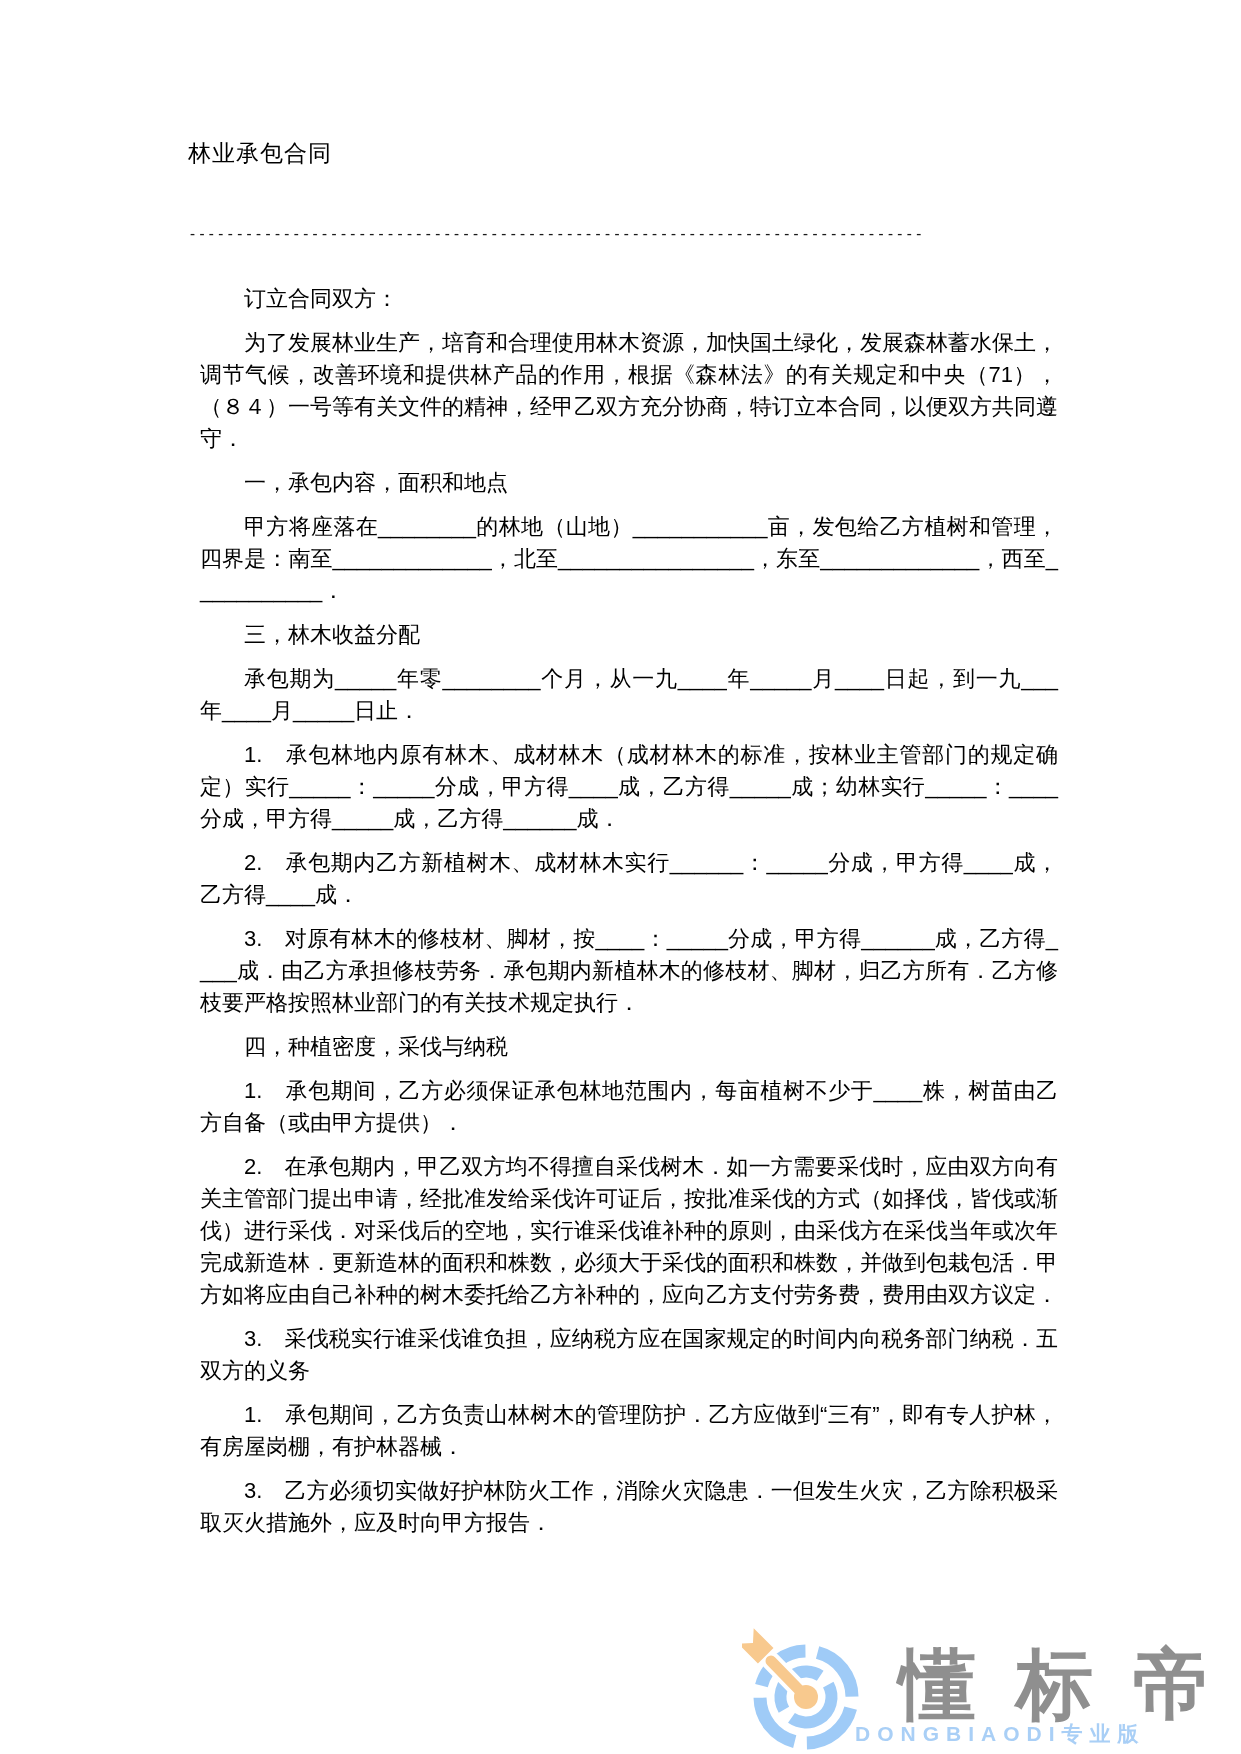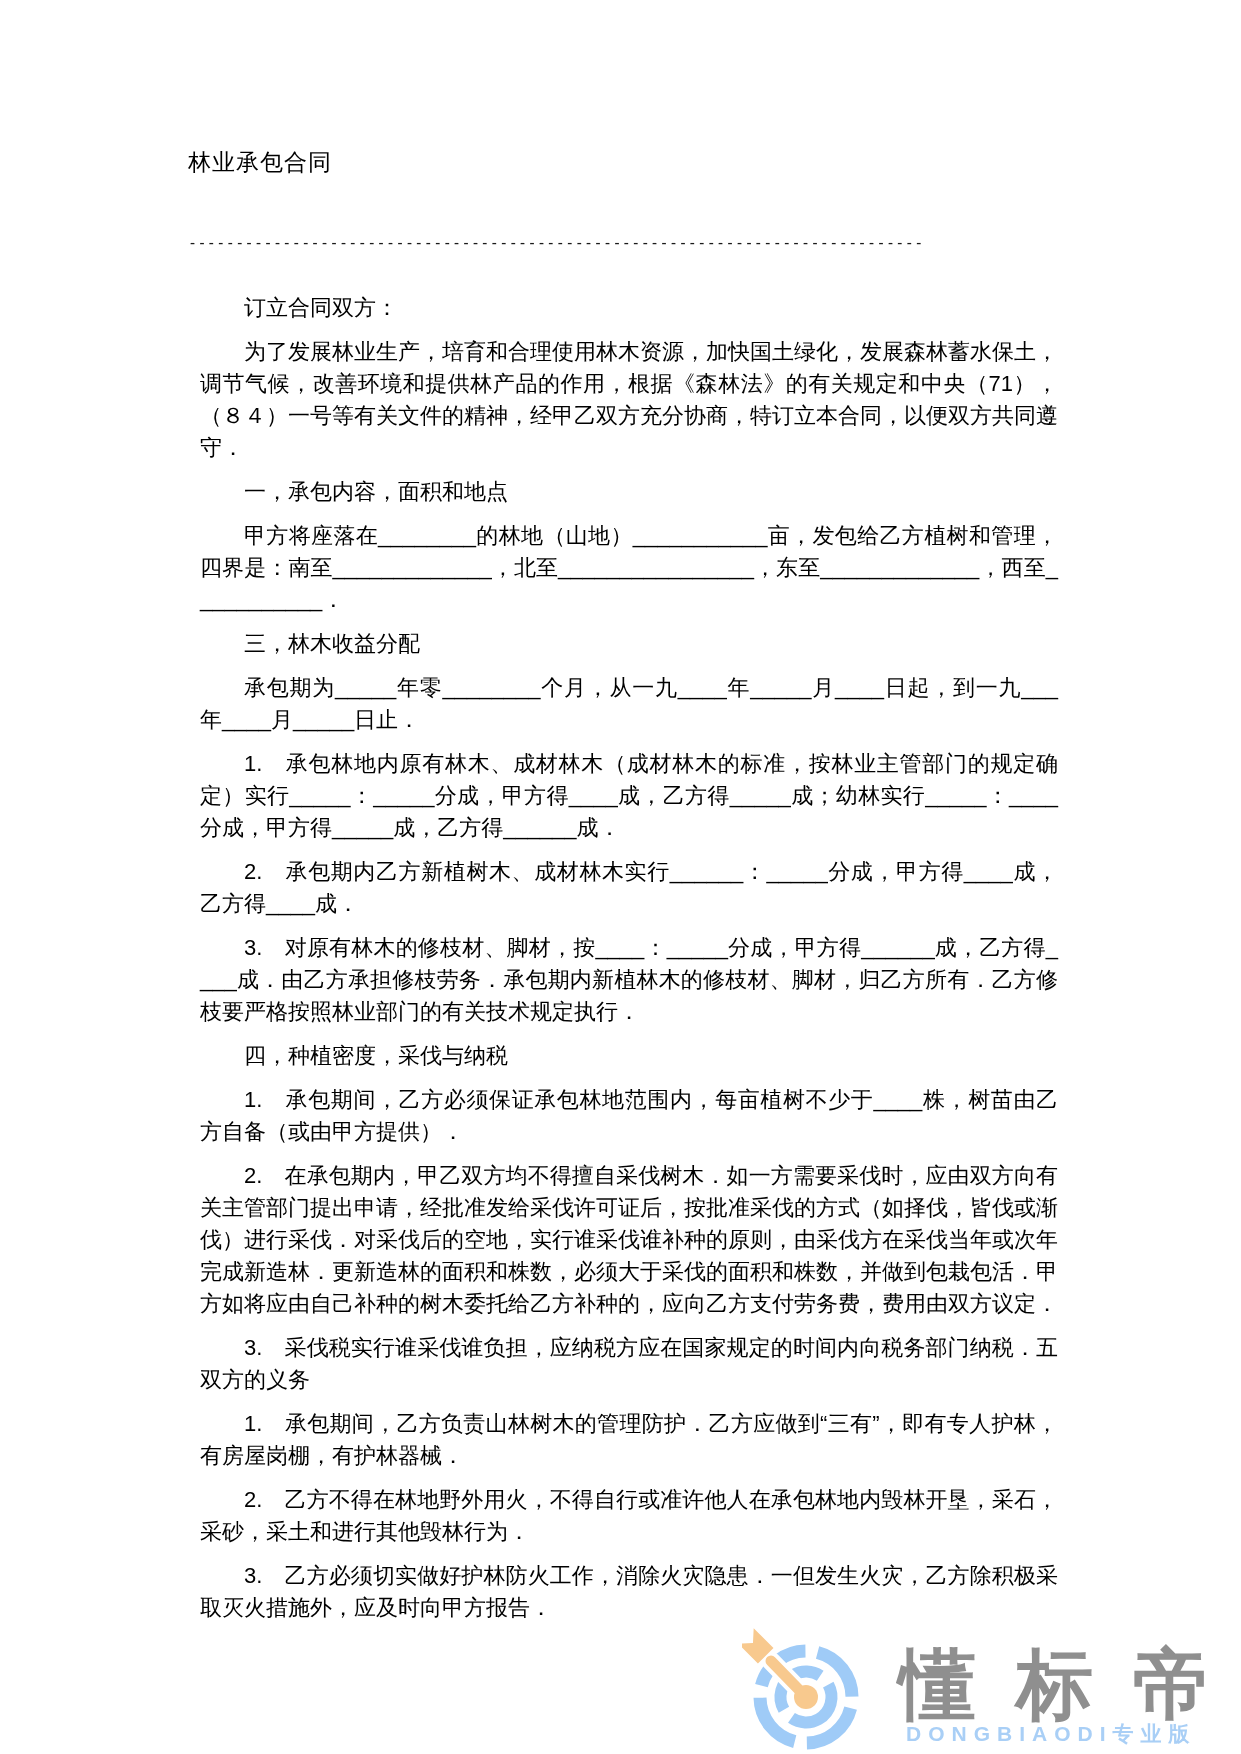--- a/index.html
+++ b/index.html
@@ -7,21 +7,21 @@
     position:relative;
     width:1241px;height:1754px;
     background:#ffffff;
     overflow:hidden;
     font-family:"Liberation Sans", sans-serif;
     color:#000;
     margin:0 auto;
   }
   .content{
     position:absolute;
-    left:188px;top:148px;
+    left:188px;top:139px;
     width:882px;
   }
   .doc-title{
     font-size:23px;
     font-weight:500;
     margin:0;
     line-height:28px;
     letter-spacing:1px;
   }
   .sep{
@@ -51,21 +51,21 @@
   .watermark{ position:absolute; left:0; top:0; width:100%; height:100%; pointer-events:none; }
   .wm-icon{ position:absolute; left:742px; top:1628px; width:128px; height:128px; }
   .wm-brand{
     position:absolute; left:899px; top:1644px;
     font-size:77px; font-weight:bold;
     letter-spacing:40px;
     white-space:nowrap;
     line-height:80px;
   }
   .wm-sub{
-    position:absolute; left:906px; top:1720px;
+    position:absolute; left:855px; top:1720px;
     font-size:21px; font-weight:bold;
     letter-spacing:7px;
     white-space:nowrap;
   }
 </style>
 </head>
 <body>
 
 <div class="page">
 
@@ -82,21 +82,20 @@
       <p>三，林木收益分配</p>
       <p>承包期为_____年零________个月，从一九____年_____月____日起，到一九___年____月_____日止．</p>
       <p>1.　承包林地内原有林木、成材林木（成材林木的标准，按林业主管部门的规定确定）实行_____：_____分成，甲方得____成，乙方得_____成；幼林实行_____：____分成，甲方得_____成，乙方得______成．</p>
       <p>2.　承包期内乙方新植树木、成材林木实行______：_____分成，甲方得____成，乙方得____成．</p>
       <p>3.　对原有林木的修枝材、脚材，按____：_____分成，甲方得______成，乙方得____成．由乙方承担修枝劳务．承包期内新植林木的修枝材、脚材，归乙方所有．乙方修枝要严格按照林业部门的有关技术规定执行．</p>
       <p>四，种植密度，采伐与纳税</p>
       <p>1.　承包期间，乙方必须保证承包林地范围内，每亩植树不少于____株，树苗由乙方自备（或由甲方提供）．</p>
       <p>2.　在承包期内，甲乙双方均不得擅自采伐树木．如一方需要采伐时，应由双方向有关主管部门提出申请，经批准发给采伐许可证后，按批准采伐的方式（如择伐，皆伐或渐伐）进行采伐．对采伐后的空地，实行谁采伐谁补种的原则，由采伐方在采伐当年或次年完成新造林．更新造林的面积和株数，必须大于采伐的面积和株数，并做到包栽包活．甲方如将应由自己补种的树木委托给乙方补种的，应向乙方支付劳务费，费用由双方议定．</p>
       <p>3.　采伐税实行谁采伐谁负担，应纳税方应在国家规定的时间内向税务部门纳税．五双方的义务</p>
       <p>1.　承包期间，乙方负责山林树木的管理防护．乙方应做到“三有”，即有专人护林，有房屋岗棚，有护林器械．</p>
-      <p>2.　乙方不得在林地野外用火，不得自行或准许他人在承包林地内毁林开垦，采石，采砂，采土和进行其他毁林行为．</p>
       <p>3.　乙方必须切实做好护林防火工作，消除火灾隐患．一但发生火灾，乙方除积极采取灭火措施外，应及时向甲方报告．</p>
     </div>
   </div>
 
   <div class="watermark">
     <svg class="wm-icon" viewBox="0 0 128 128" xmlns="http://www.w3.org/2000/svg">
 
       <circle cx="64" cy="69" r="46" fill="none" stroke="#9FCBF7" stroke-width="13" stroke-dasharray="60 12.3" transform="rotate(14 64 69)"></circle>
 
       <circle cx="64" cy="69" r="25.5" fill="none" stroke="#9FCBF7" stroke-width="12" stroke-dasharray="68 12" transform="rotate(150 64 69)"></circle>

